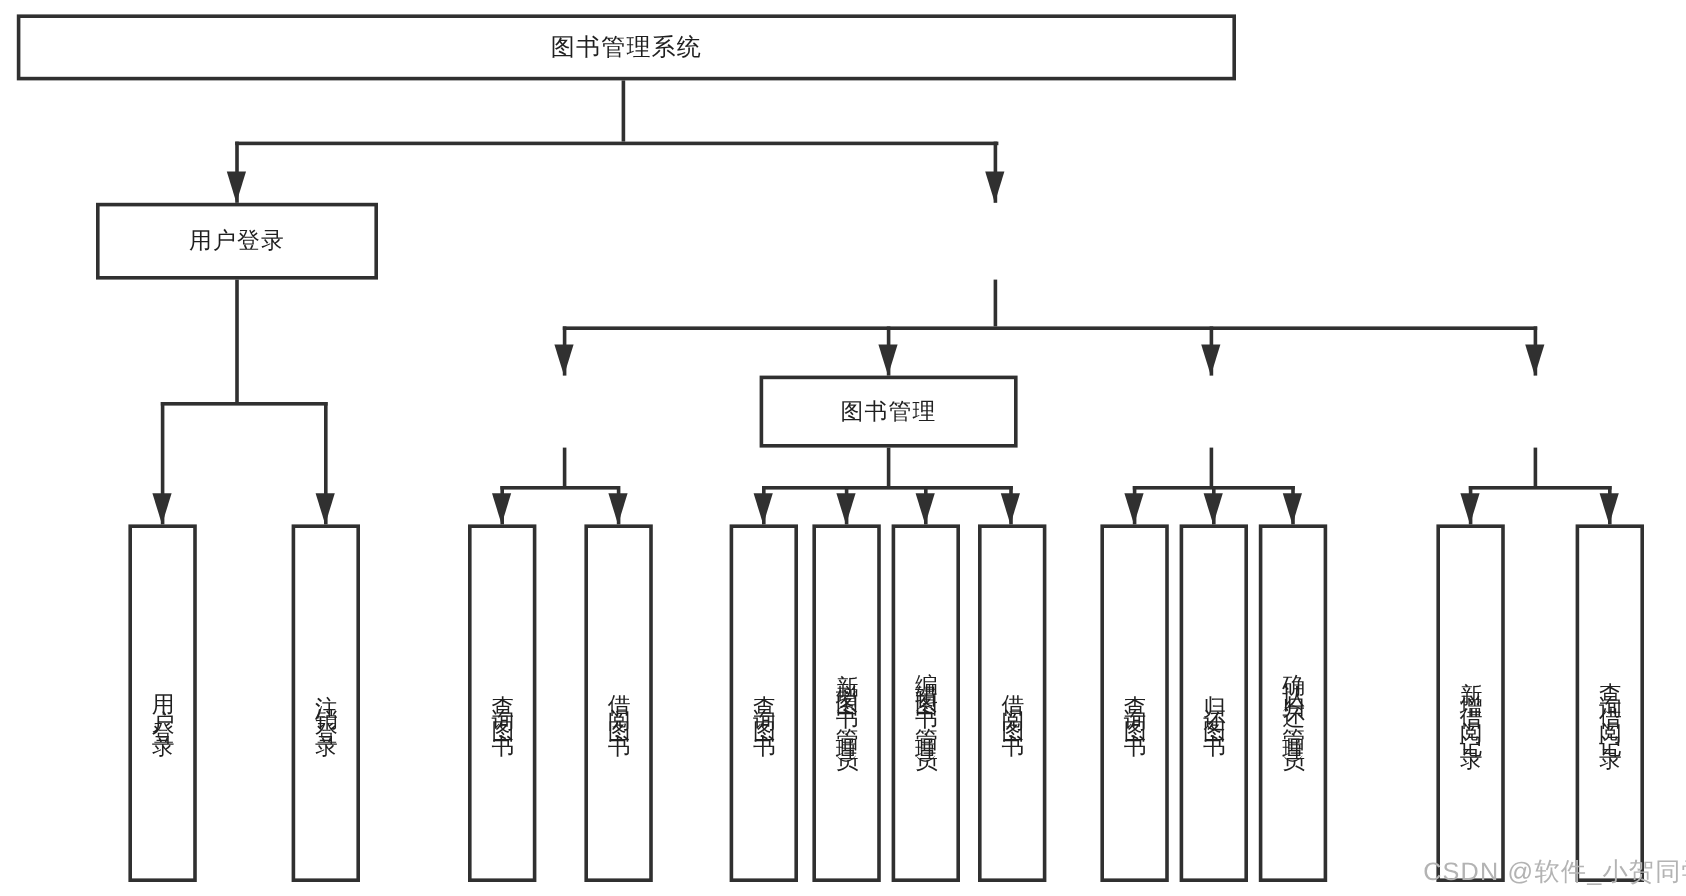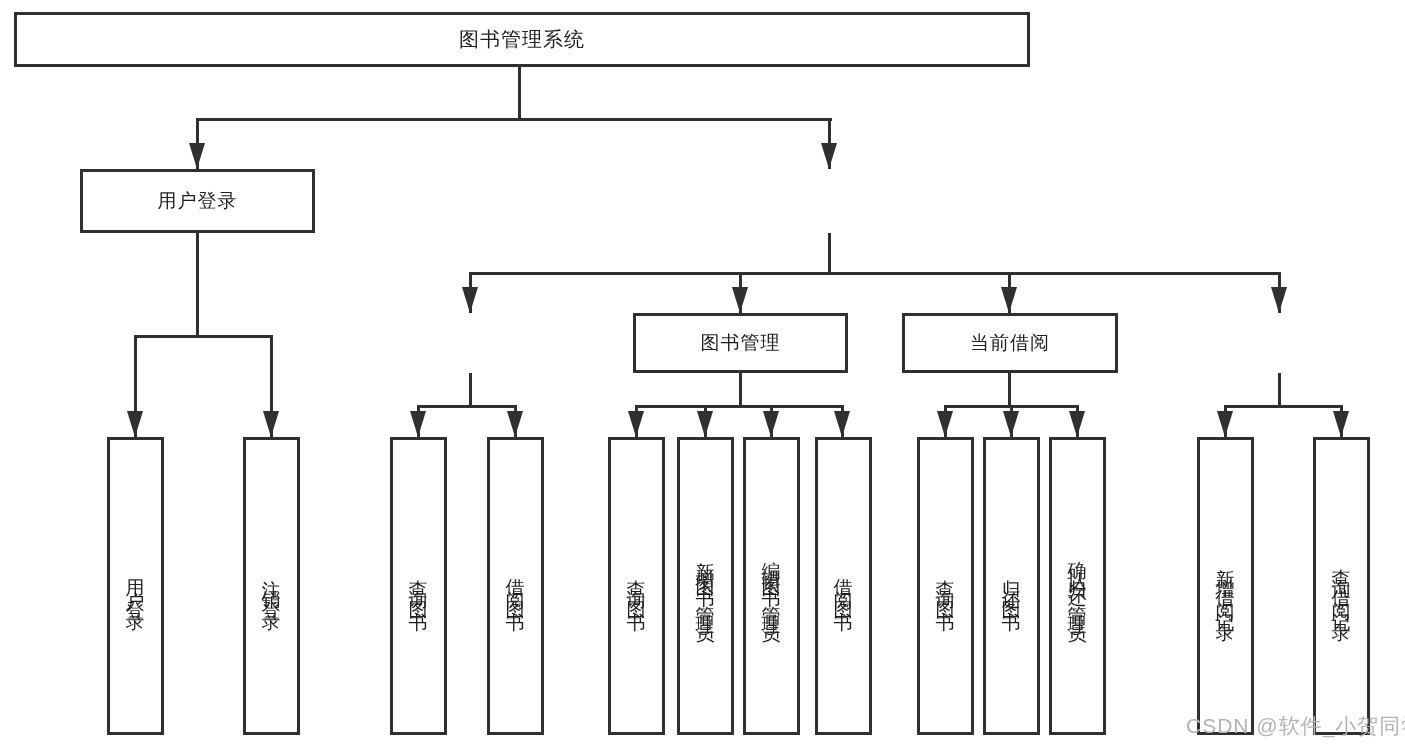--- a/index.html
+++ b/index.html
@@ -49,21 +49,20 @@
 </head>
 <body>
 
 <div class="canvas">
 
   <div class="box" style="left:14px;top:12px;width:1016px;height:55px;font-size:20px;">图书管理系统</div>
 
   <div class="box" style="left:80px;top:169px;width:235px;height:64px;">用户登录</div>
 
   <div class="box" style="left:633px;top:313px;width:215px;height:60px;">图书管理</div>
-  <div class="box" style="left:902px;top:313px;width:216px;height:60px;">当前借阅</div>
 
   <div class="box vbox" style="left:107px;top:437px;width:57px;height:298px;">用户登录</div>
   <div class="box vbox" style="left:243px;top:437px;width:57px;height:298px;">注销登录</div>
 
   <div class="box vbox" style="left:390px;top:437px;width:57px;height:298px;">查询图书</div>
   <div class="box vbox" style="left:487px;top:437px;width:57px;height:298px;">借阅图书</div>
 
   <div class="box vbox" style="left:608px;top:437px;width:57px;height:298px;">查询图书</div>
   <div class="box vbox" style="left:677px;top:437px;width:57px;height:298px;letter-spacing:9px;">新增图书（管理员）</div>
   <div class="box vbox" style="left:743px;top:437px;width:57px;height:298px;letter-spacing:9px;">编辑图书（管理员）</div>

